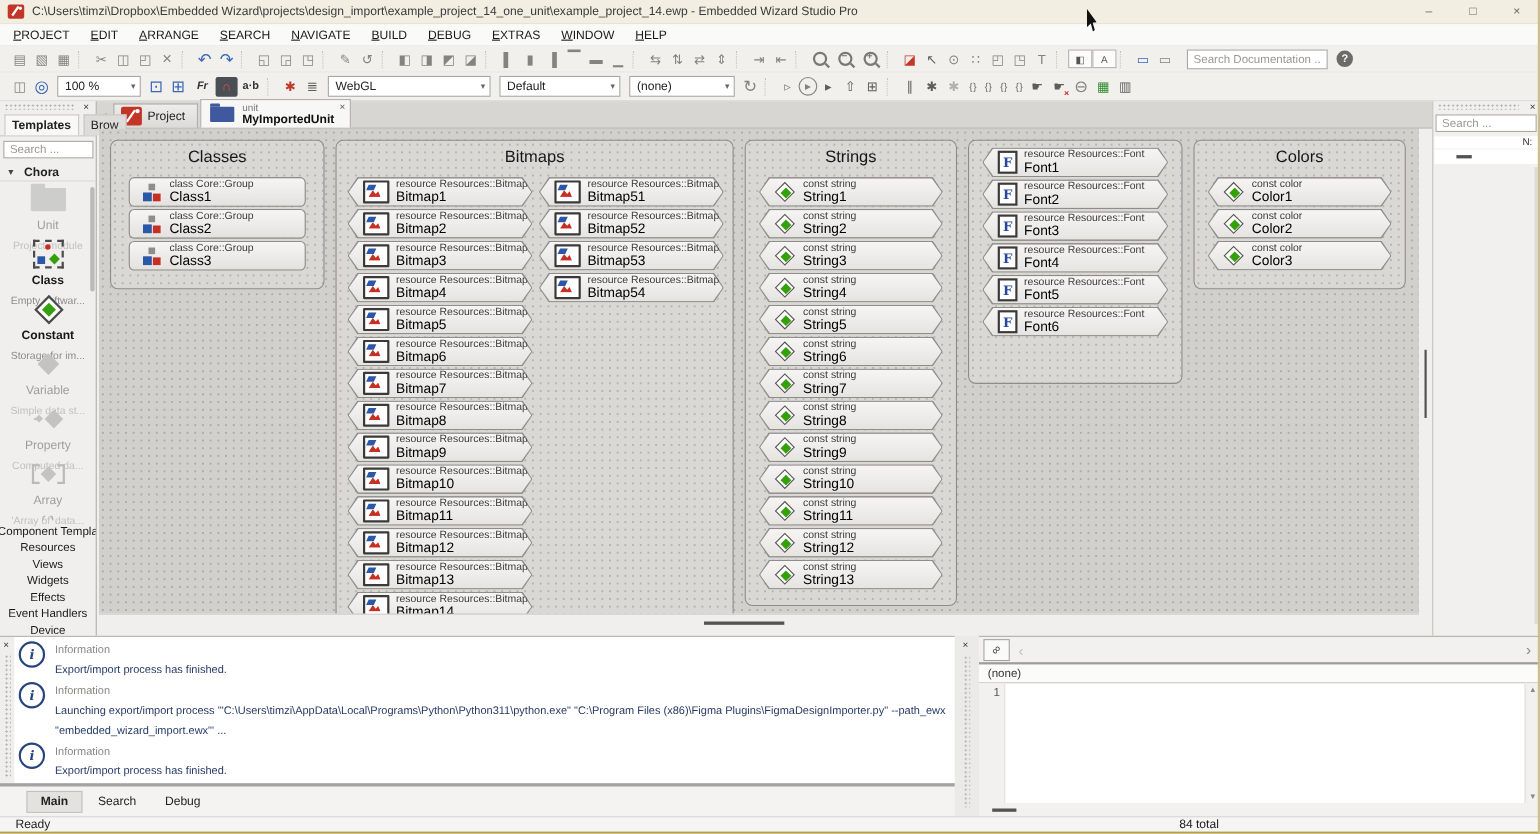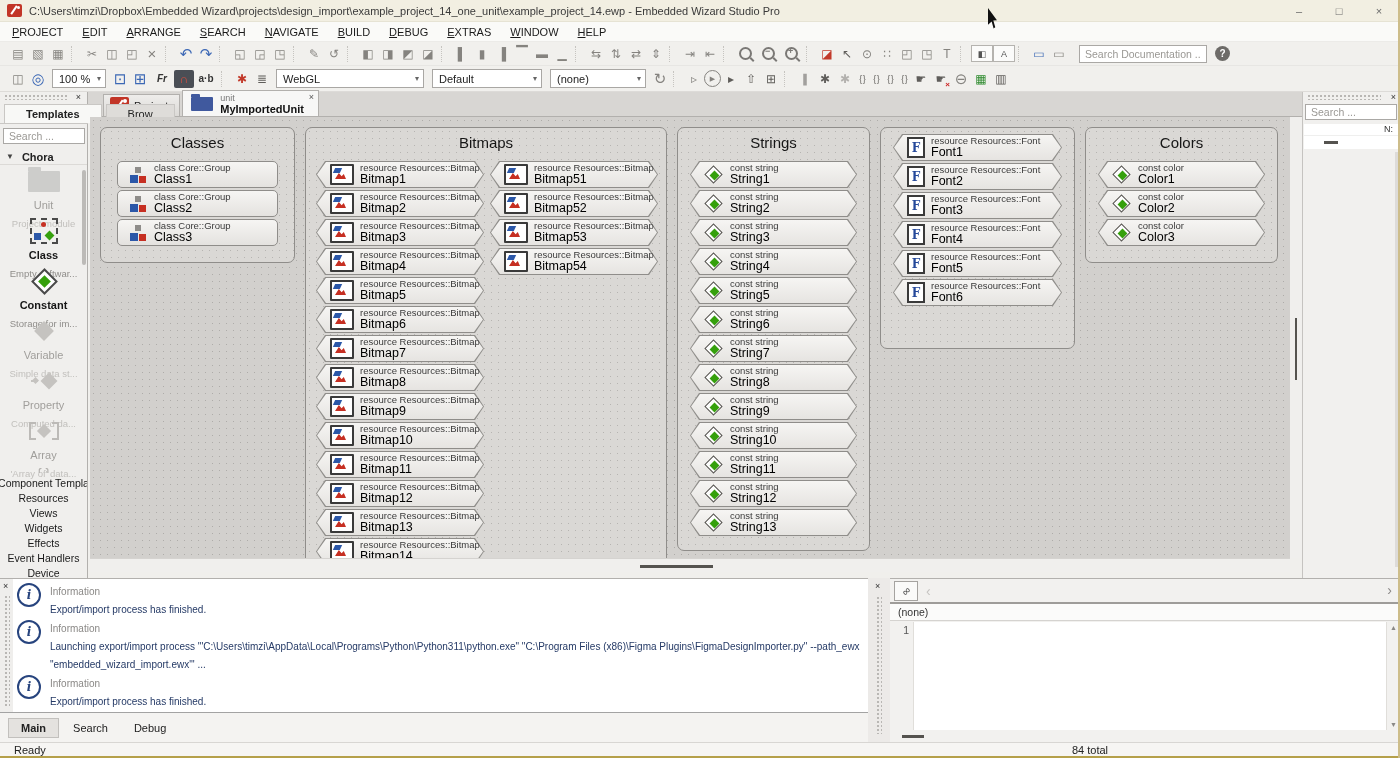--- a/index.html
+++ b/index.html
@@ -76,21 +76,21 @@
   .tab-close{position:absolute;top:1px;right:4px;font-size:9px;color:#555}
   #tab-fwd{margin-left:auto}
 
   
   #sidebar{left:0;top:92px;width:88px;height:486px;background:#f0efed;border-right:1px solid #b2b0ad;box-sizing:border-box}
   .dots-h{background-image:radial-gradient(#b9b7b4 1px,transparent 1.1px);background-size:4px 4px}
   #sb-handle{left:4px;top:2px;width:64px;height:6px}
   .close-x{font-size:9px;color:#333;line-height:9px}
   #sb-close{right:6px;top:1px}
   #sb-tabs{left:0;top:10px;width:88px;height:22px;display:flex;align-items:flex-end;border-bottom:1px solid #c9c7c4;box-sizing:border-box}
-  .sb-tab{padding:3px 21px 3px;font-size:11px;color:#222;border:1px solid #c9c7c4;border-bottom:none;margin-left:4px;background:#dedcd9;white-space:nowrap}
+  .sb-tab{padding:3px 6px 3px;font-size:11px;color:#222;border:1px solid #c9c7c4;border-bottom:none;margin-left:4px;background:#dedcd9;white-space:nowrap}
   .sb-tab.active{background:#f8f8f6;font-weight:bold}
   #sb-search{left:3px;top:36px;width:70px;height:14px}
   #sb-chora{left:0;top:57px;width:87px;height:16px;display:flex;align-items:center;font-size:11px;font-weight:bold;color:#222;border-bottom:1px solid #dcdad7;box-sizing:border-box}
   #sb-chora .tri{font-size:8px;color:#444;margin:0 8px 0 6px}
   #sb-items{left:0;top:75px;width:87px}
   .sb-item{height:50px;text-align:center}
   .sb-item .ich{height:28px;display:flex;align-items:center;justify-content:center}
   .sb-item .nm{font-size:11px;font-weight:bold;color:#161616;line-height:11px}
   .sb-item .ds{font-size:9.5px;color:#8f8d8a;line-height:11px}
   .sb-item.muted .nm{color:#a09e9b;font-weight:normal}
@@ -179,22 +179,22 @@
   #log-close{left:3px;top:3px}
   #log-dots{left:4px;top:16px;width:6px;height:112px}
   #log-entries{margin-left:17px;padding-top:2px}
   .log-e{display:flex;gap:9px;margin-bottom:1px}
   .li-ic{width:20px;height:20px;border:2px solid #27447e;border-radius:50%;color:#27447e;flex:none;margin-top:2px;
          display:flex;align-items:center;justify-content:center;font-family:"DejaVu Serif",serif;font-style:italic;font-weight:bold;font-size:12px}
   .le-label{font-size:10px;color:#8a8886;line-height:11px;margin-top:1px}
   .le-msg{font-size:10px;color:#253a66;line-height:13px;max-width:780px}
 
   
-  #bottomtabs{left:0;top:712px;width:868px;height:30px;background:#f4f3f1;border-top:1px solid #a3a3a3;
-              display:flex;align-items:center;padding-left:8px;box-sizing:border-box;gap:2px}
+  #bottomtabs{left:0;top:712px;width:868px;height:30px;background:#f4f3f1;border-top:3px solid #a3a3a3;
+              display:flex;align-items:center;padding-left:24px;box-sizing:border-box;gap:2px}
   .btab{padding:3px 12px;font-size:11px;color:#222}
   .btab.active{background:#e4e2df;border:1px solid #c2c0bd;font-weight:bold}
   #vsplit2{left:868px;top:578px;width:22px;height:164px;background:#eceae8}
   #vs2-close{left:7px;top:4px}
   #vs2-dots{left:8px;top:18px;width:6px;height:138px}
   #codepanel{left:890px;top:578px;width:510px;height:164px;background:#f2f1ef;border-top:1px solid #b2b0ad;box-sizing:border-box}
   #cp-toolbar{height:23px;display:flex;align-items:center;padding-left:4px;border-bottom:2px solid #9e9c99;position:relative}
   .chain-btn{width:22px;height:18px;border:1px solid #a5a3a0;background:#fafaf9;display:flex;align-items:center;justify-content:center}
   .chain-g{transform:rotate(-45deg);font-size:11px;color:#444;line-height:10px}
   #cp-back{color:#c5c3c0;font-size:14px;margin-left:8px}
@@ -380,21 +380,21 @@
 </div>
 
 <div id="tb2" class="abs">
   <div class="seg">
     
   
       <span class="tb">◫</span>
     
       <span class="tb blue big">◎</span>
     </div>
-  <div class="dd" style="width:54px">
+  <div class="dd" style="width:76px">
     <span>100 %</span>
   </div>
   <div class="seg">
     
   
       <span class="tb blue big">⊡</span>
     
       <span class="tb blue big">⊞</span>
     
       <span class="tb txt it">Fr</span>

